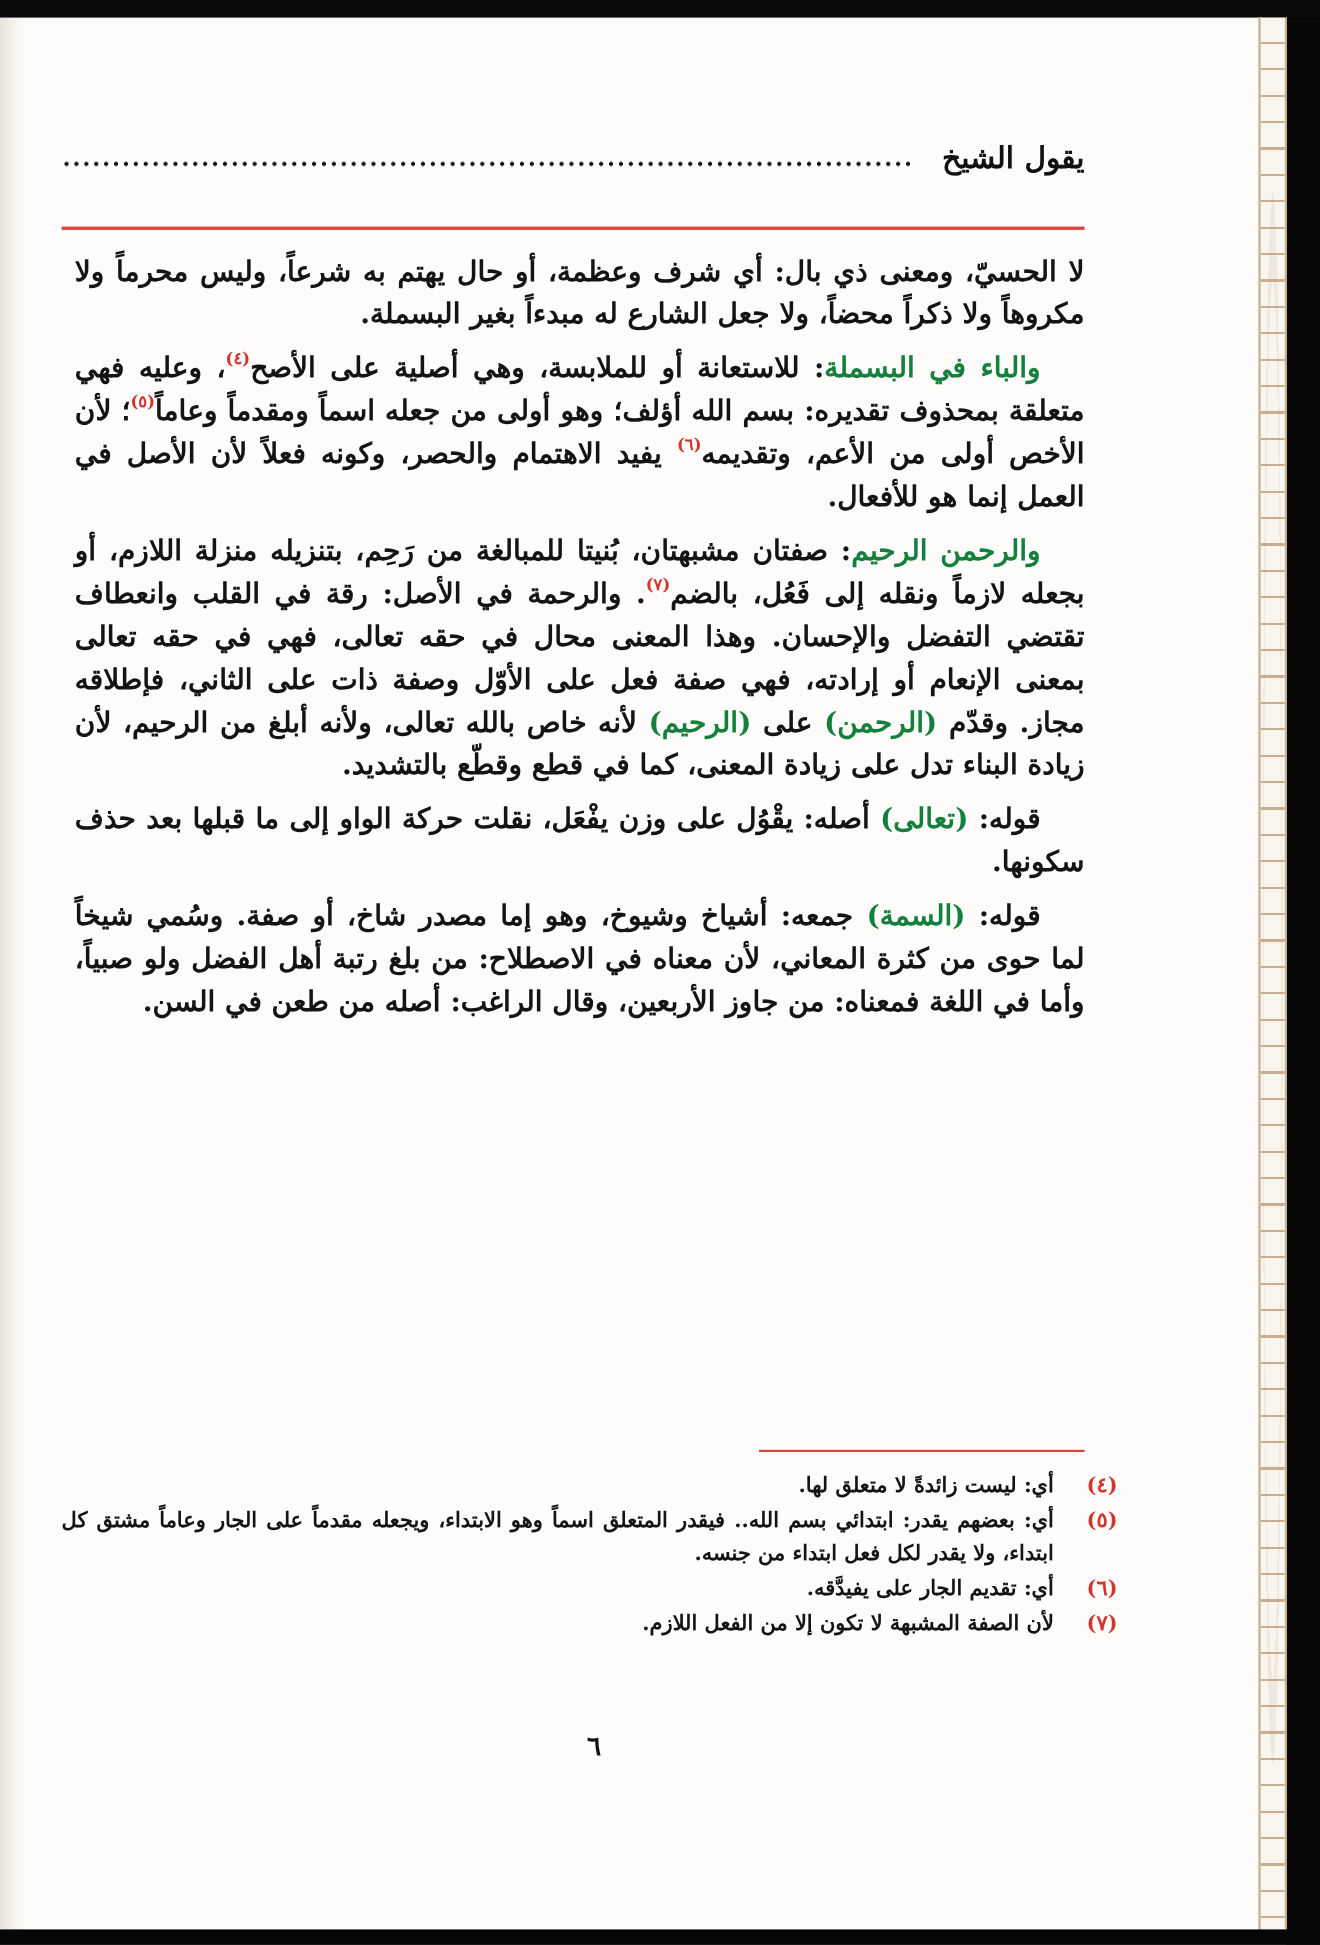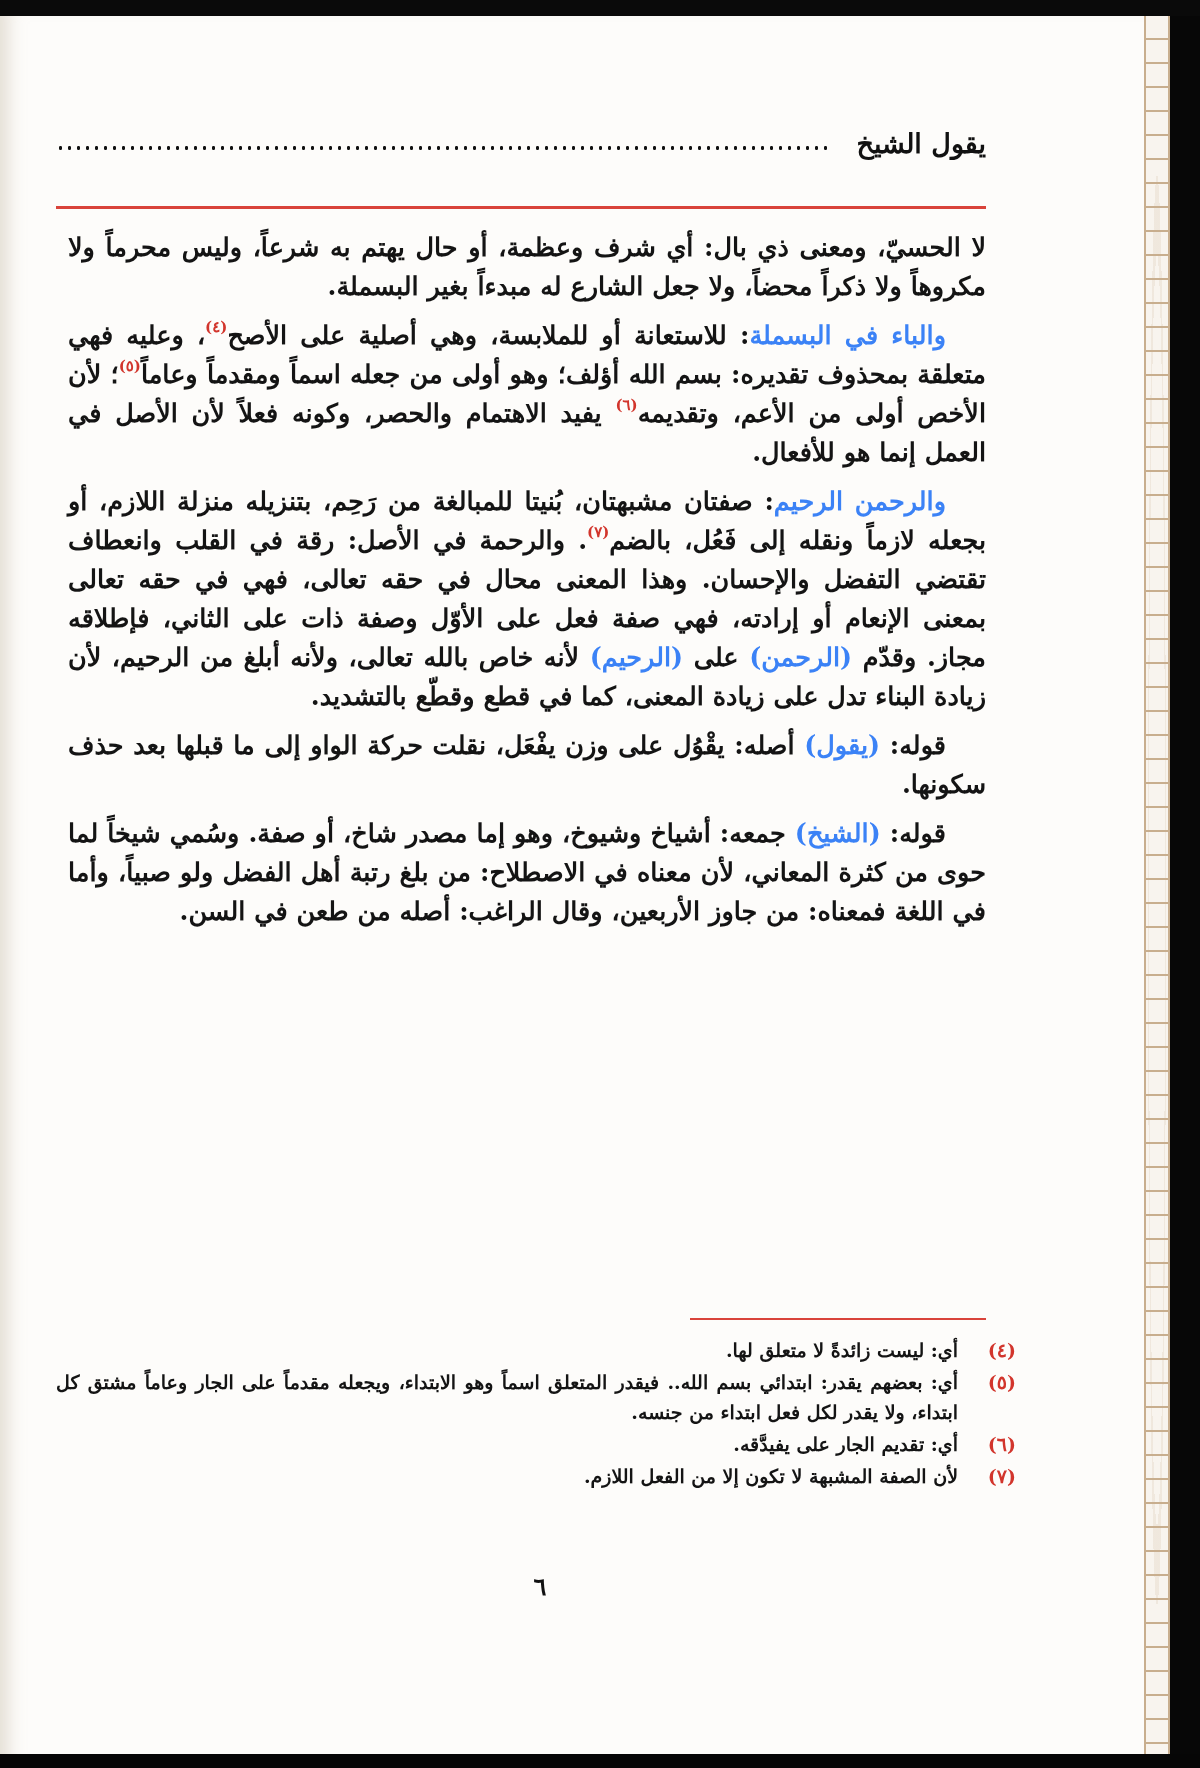--- a/index.html
+++ b/index.html
@@ -60,21 +60,21 @@
       background: #d9433a;
     }
 
     .body-text {
       position: absolute; top: 228px; left: 56px; width: 930px;
       direction: rtl; text-align: justify;
       font-size: 25.5px; font-weight: bold; line-height: 39px; color: #141414;
     }
     .body-text p { margin: 0 0 10px 12px; text-indent: 0; }
     .body-text p.indent { text-indent: 40px; }
-    .red { color: #3b82f6; }
+    .red { color: #15803d; }
     sup.fn { color: #d2352c; font-size: 15px; vertical-align: 12px; line-height: 0; }
 
     .fn-rule {
       position: absolute; top: 1318px; left: 690px; width: 296px; height: 2px;
       background: #d9433a;
     }
     .footnotes {
       position: absolute; top: 1335px; left: 56px; width: 960px;
       direction: rtl; font-size: 19px; font-weight: bold; line-height: 30px; color: #141414;
     }
@@ -106,24 +106,24 @@
   <p>
     <span>لا الحسيّ، ومعنى ذي بال: أي شرف وعظمة، أو حال يهتم به شرعاً، وليس محرماً ولا مكروهاً ولا ذكراً محضاً، ولا جعل الشارع له مبدءاً بغير البسملة.</span>
   </p>
   <p class="indent">
     <span class="red">والباء في البسملة</span><span>: للاستعانة أو للملابسة، وهي أصلية على الأصح</span><sup class="fn">(٤)</sup><span>، وعليه فهي متعلقة بمحذوف تقديره: بسم الله أؤلف؛ وهو أولى من جعله اسماً ومقدماً وعاماً</span><sup class="fn">(٥)</sup><span>؛ لأن الأخص أولى من الأعم، وتقديمه</span><sup class="fn">(٦)</sup><span> يفيد الاهتمام والحصر، وكونه فعلاً لأن الأصل في العمل إنما هو للأفعال.</span>
   </p>
   <p class="indent">
     <span class="red">والرحمن الرحيم</span><span>: صفتان مشبهتان، بُنيتا للمبالغة من رَحِم، بتنزيله منزلة اللازم، أو بجعله لازماً ونقله إلى فَعُل، بالضم</span><sup class="fn">(٧)</sup><span>. والرحمة في الأصل: رقة في القلب وانعطاف تقتضي التفضل والإحسان. وهذا المعنى محال في حقه تعالى، فهي في حقه تعالى بمعنى الإنعام أو إرادته، فهي صفة فعل على الأوّل وصفة ذات على الثاني، فإطلاقه مجاز. وقدّم </span><span class="red">(الرحمن)</span><span> على </span><span class="red">(الرحيم)</span><span> لأنه خاص بالله تعالى، ولأنه أبلغ من الرحيم، لأن زيادة البناء تدل على زيادة المعنى، كما في قطع وقطّع بالتشديد.</span>
   </p>
   <p class="indent">
-    <span>قوله: </span><span class="red">(يقول)</span><span> أصله: يقْوُل على وزن يفْعَل، نقلت حركة الواو إلى ما قبلها بعد حذف سكونها.</span>
+    <span>قوله: </span><span class="red">(تعالى)</span><span> أصله: يقْوُل على وزن يفْعَل، نقلت حركة الواو إلى ما قبلها بعد حذف سكونها.</span>
   </p>
   <p class="indent">
-    <span>قوله: </span><span class="red">(الشيخ)</span><span> جمعه: أشياخ وشيوخ، وهو إما مصدر شاخ، أو صفة. وسُمي شيخاً لما حوى من كثرة المعاني، لأن معناه في الاصطلاح: من بلغ رتبة أهل الفضل ولو صبياً، وأما في اللغة فمعناه: من جاوز الأربعين، وقال الراغب: أصله من طعن في السن.</span>
+    <span>قوله: </span><span class="red">(السمة)</span><span> جمعه: أشياخ وشيوخ، وهو إما مصدر شاخ، أو صفة. وسُمي شيخاً لما حوى من كثرة المعاني، لأن معناه في الاصطلاح: من بلغ رتبة أهل الفضل ولو صبياً، وأما في اللغة فمعناه: من جاوز الأربعين، وقال الراغب: أصله من طعن في السن.</span>
   </p>
 </div>
 
 <div class="fn-rule"></div>
 
 <div class="footnotes">
   <div class="fn-item">
     <span class="fn-num">(٤)</span>
     <span class="fn-text">أي: ليست زائدةً لا متعلق لها.</span>
   </div>

